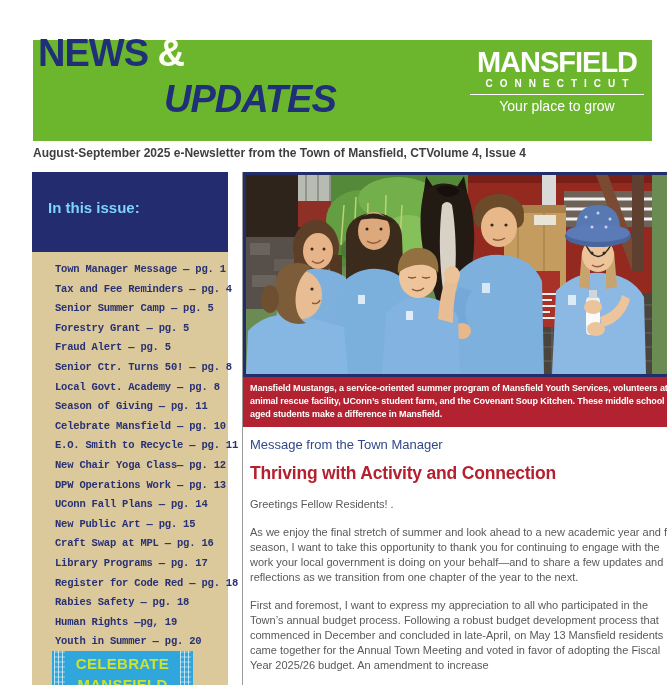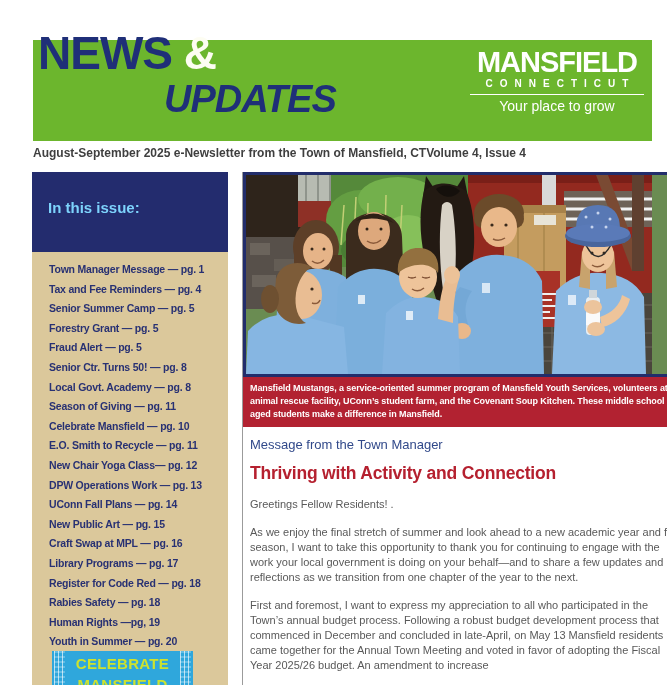--- a/index.html
+++ b/index.html
@@ -2,37 +2,37 @@
 <html><head>
 <meta charset="utf-8">
 <style>
   * { margin:0; padding:0; box-sizing:border-box; }
   html,body { background:#ffffff; }
   body { font-family:"Liberation Sans", sans-serif; }
   .page { position:relative; width:667px; height:685px; background:#ffffff; overflow:hidden; }
 
   
   .banner { position:absolute; left:33px; top:40px; width:619px; height:101px; background:#6CB62D; }
-  .news-line { position:absolute; left:5px; top:-7px; font-size:46px; font-weight:bold; line-height:40px; letter-spacing:-1px; }
+  .news-line { position:absolute; left:5px; top:-7px; font-size:38px; font-weight:bold; line-height:40px; letter-spacing:-1px; }
   .news-line .navy { color:#1F2F78; }
   .news-line .white { color:#FDFDF2; }
   .updates-line { position:absolute; left:131px; top:39px; font-size:38px; font-weight:bold; font-style:italic; line-height:40px; color:#1F2F78; letter-spacing:-1px; }
   .logo { position:absolute; right:7px; top:6px; width:176px; text-align:center; color:#ffffff; }
   .logo-name { font-size:29px; font-weight:bold; line-height:32px; letter-spacing:-1px; white-space:nowrap; }
   .logo-state { font-size:10px; font-weight:bold; letter-spacing:7px; margin-right:-7px; line-height:12px; white-space:nowrap; }
   .logo-rule { height:1px; background:#ffffff; margin:4px 1px 3px; }
   .logo-tag { font-size:14px; line-height:16px; }
 
   
   .issue-line { position:absolute; left:33px; top:146px; width:619px; display:flex; font-size:12px; font-weight:bold; color:#3F3F3F; }
 
   
   .sidebar { position:absolute; left:32px; top:172px; width:196px; height:513px; background:#DBC89B; }
   .sidebar-head { height:80px; background:#232C6E; color:#7dd3fc; font-size:15px; font-weight:bold; padding:27px 0 0 16px; }
-  .sidebar-list { list-style:none; padding:12px 2px 0 17px; }
+  .sidebar-list { list-style:none; padding:12px 2px 0 23px;font-family:Liberation Mono, monospace; }
   .sidebar-list li { font-size:10.5px; font-weight:bold; color:#283173; letter-spacing:-0.2px; line-height:11px; margin-bottom:8.6px; white-space:nowrap; cursor:pointer; }
 
   
   .celebrate { position:absolute; left:52px; top:651px; width:141px; height:62px; background:#2FA7DC; overflow:hidden; cursor:pointer; }
   .celebrate .stripe { position:absolute; top:0; bottom:0; width:11px;
     background:repeating-linear-gradient(90deg, rgba(255,255,255,0.65) 0 1.5px, rgba(47,167,220,0) 1.5px 4px),
                repeating-linear-gradient(0deg, rgba(255,255,255,0.25) 0 2px, rgba(47,167,220,0) 2px 5px); }
   .celebrate .stripe.left { left:2px; } .celebrate .stripe.right { right:2px; }
   .celebrate-text { margin-top:4px; text-align:center; font-size:15px; font-weight:bold; color:#CDE22E; line-height:17px; letter-spacing:0.3px; }
 

